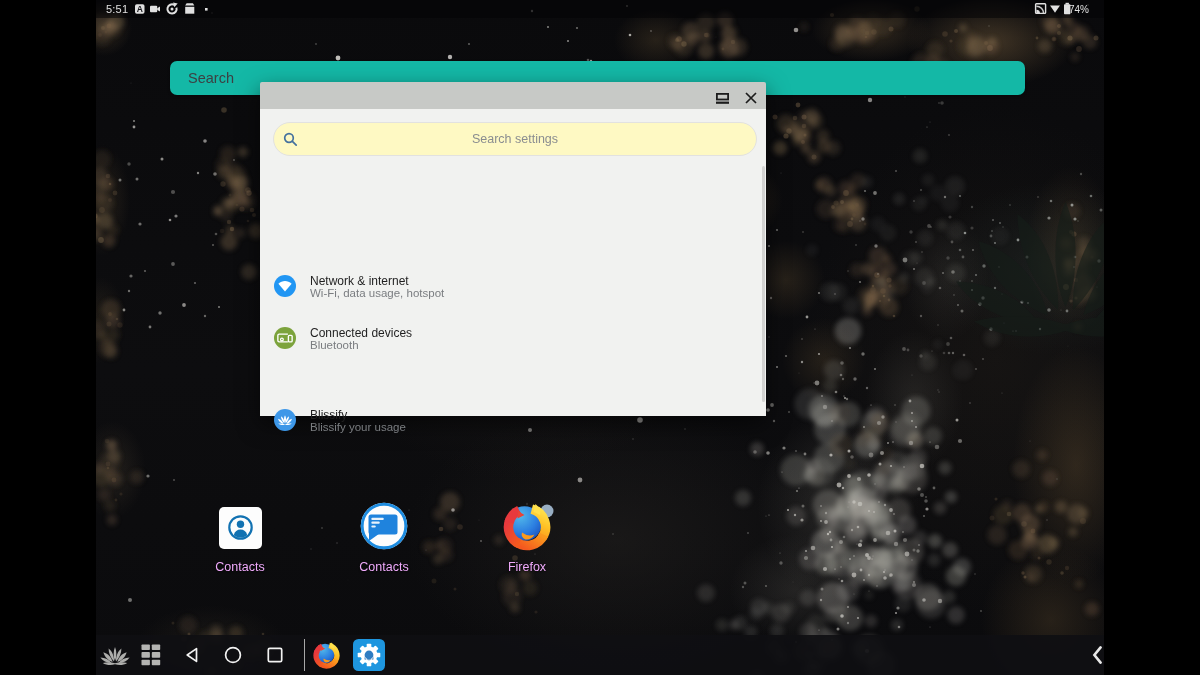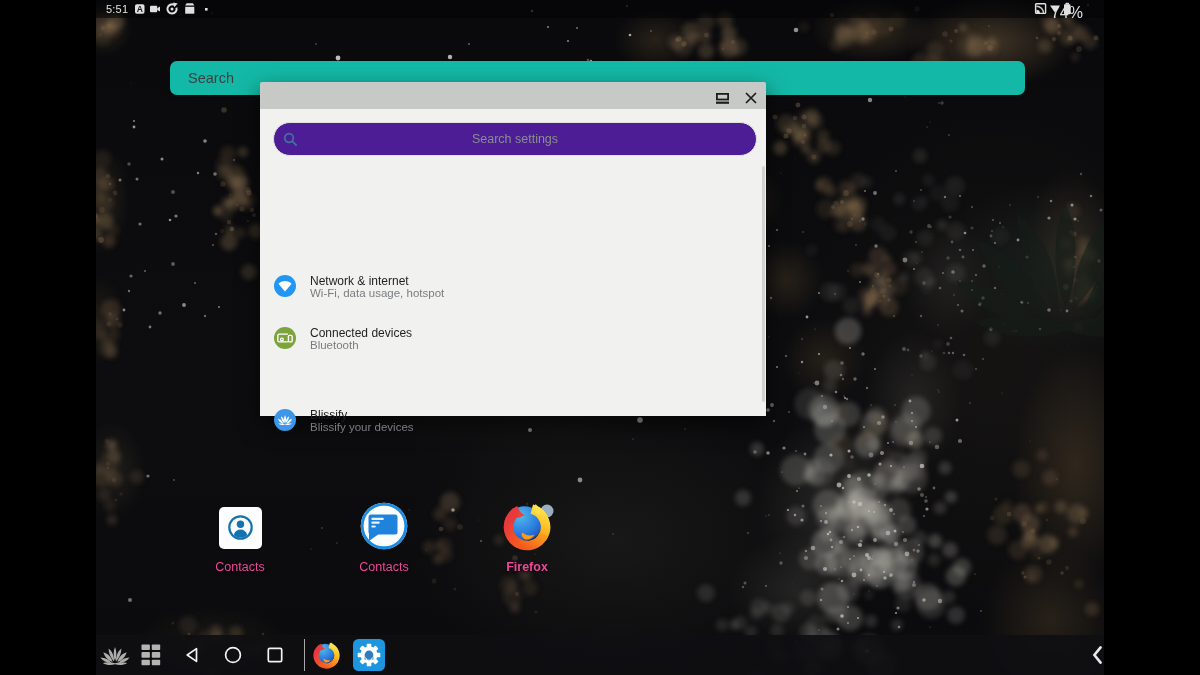--- a/index.html
+++ b/index.html
@@ -29,42 +29,42 @@
     radial-gradient(ellipse 240px 200px at 420px 330px, rgba(36,33,30,0.42), rgba(36,33,30,0) 75%),
     radial-gradient(ellipse 280px 185px at 520px 540px, rgba(46,43,40,0.38), rgba(46,43,40,0) 75%),
     radial-gradient(ellipse 250px 340px at 900px 360px, rgba(48,40,30,0.25), rgba(48,40,30,0) 75%),
     linear-gradient(180deg, #0a0a0c 0%, #0d0d0f 55%, #0b0b0d 100%);
 }
 .specks { position:absolute; left:0; top:0; }
 #statusbar { position:absolute; left:96px; top:0; width:1008px; height:18px; background:rgba(4,4,6,0.55); color:#e0e0e0; }
 #sb-time { position:absolute; left:10px; top:2.5px; font-size:11px; letter-spacing:0.2px; }
 #sb-left { position:absolute; left:39px; top:2px; }
 #sb-right { position:absolute; right:33px; top:2px; }
-#sb-batt { position:absolute; right:21px; top:3.5px; font-size:16px; }
+#sb-batt { position:absolute; right:15px; top:3.5px; font-size:10px; }
 #searchbar { position:absolute; left:170px; top:61px; width:855px; height:34px; background:#14b8a6; border-radius:7px; box-shadow:0 1px 3px rgba(0,0,0,0.35); }
 #searchbar span { position:absolute; left:18px; top:8.5px; font-size:14.5px; color:#3c4043; }
 #window { position:absolute; left:260px; top:82px; width:506px; height:334px; box-shadow:0 8px 22px rgba(0,0,0,0.55); border-radius:2px; }
 #titlebar { position:absolute; left:0; top:0; width:506px; height:27px; background:#c7c9c6; border-radius:2px 2px 0 0; }
 .tbtn { position:absolute; top:8px; }
 #wbody { position:absolute; left:0; top:27px; width:506px; height:307px; background:#f1f2f0; }
-#pill { position:absolute; left:13px; top:13px; width:484px; height:34px; background:#4c1d95; border:1px solid #e2e2e0; border-radius:17px; }
+#pill { position:absolute; left:13px; top:13px; width:484px; height:34px; background:#fef9c3; border:1px solid #e2e2e0; border-radius:17px; }
 #pill .mag { position:absolute; left:9px; top:9px; }
 #pill span.pt { display:block; text-align:center; margin-top:9px; font-size:12.5px; color:#8a8d90; }
 #card { position:absolute; left:11px; top:60px; width:484px; height:78px; background:#fff; border-radius:5px; border:1px solid #e8e8e6; box-shadow:0 1px 2px rgba(0,0,0,0.08); }
 #card .picon { position:absolute; left:50%; margin-left:-10px; top:10px; }
 #card .ctext { position:absolute; width:100%; text-align:center; top:43px; font-size:12px; color:#202124; }
 #card .cx { position:absolute; right:10px; top:8px; }
 .row { position:absolute; left:0; width:100%; height:40px; }
 .rowicon { position:absolute; left:13.5px; top:-1.5px; width:22px; height:22px; border-radius:50%; }
 .rowicon svg { position:absolute; left:50%; top:50%; transform:translate(-50%,-50%); }
 .rtitle { position:absolute; left:50px; top:-2.5px; font-size:12px; color:#1f1f1f; }
 .rsub { position:absolute; left:50px; top:10.5px; font-size:11.5px; color:#7a7d80; }
 #scrollbar { position:absolute; right:1px; top:57px; width:3px; height:236px; background:#d2d2d0; border-radius:2px; }
 .deskicon { position:absolute; }
-.desklabel { position:absolute; color:#ec4899; font-size:12.5px; text-align:center; text-shadow:0 1px 2px rgba(0,0,0,0.7); }
+.desklabel { position:absolute; color:#f0abfc; font-size:12.5px; text-align:center; text-shadow:0 1px 2px rgba(0,0,0,0.7); }
 #taskbar { position:absolute; left:96px; top:635px; width:1008px; height:40px; background:rgba(15,15,18,0.93); }
 .titem { position:absolute; top:0; height:40px; display:flex; align-items:center; justify-content:center; }
 </style></head>
 <body>
 <div id="stage">
   <div id="screen">
       <svg class="specks" width="1008" height="675" viewBox="0 0 1008 675">
         <defs>
           <filter id="wblur" x="-30%" y="-30%" width="160%" height="160%">
             <feGaussianBlur stdDeviation="2.6"></feGaussianBlur>
@@ -1183,21 +1183,21 @@
 <path d="M15 3 C12.6 7 12.6 13 15 17 C17.4 13 17.4 7 15 3 Z"></path>
 <path d="M7.8 5 C8 9.6 10.2 14.4 14 17.5 C14.2 12.6 12 7.6 7.8 5 Z"></path>
 <path d="M22.2 5 C22 9.6 19.8 14.4 16 17.5 C15.8 12.6 18 7.6 22.2 5 Z"></path>
 <path d="M2.6 9.2 C3.8 13.6 7.2 17.2 12.4 18.6 C11.2 14 7.6 10.4 2.6 9.2 Z"></path>
 <path d="M27.4 9.2 C26.2 13.6 22.8 17.2 17.6 18.6 C18.8 14 22.4 10.4 27.4 9.2 Z"></path>
 <path d="M3 17.8 C7 20.6 12 21.1 15 19.7 C18 21.1 23 20.6 27 17.8 C22.5 17.3 18.5 17.9 15 19.3 C11.5 17.9 7.5 17.3 3 17.8 Z"></path>
 </g>
             </svg>
           </span>
         <span class="rtitle">Blissify</span>
-        <span class="rsub">Blissify your devices</span>
+        <span class="rsub">Blissify your usage</span>
       </div>
       <div id="scrollbar"></div>
     </div>
   </div>
 
   <div class="deskicon" style="left:219px; top:507px;"><svg width="43" height="42" viewBox="0 0 43 42">
 <rect width="43" height="42" rx="5" fill="#fdfdfd"></rect>
 <circle cx="21.5" cy="20.5" r="11.2" fill="none" stroke="#1272b2" stroke-width="2.2"></circle>
 <circle cx="21.5" cy="17.2" r="3.7" fill="#1272b2"></circle>
 <path d="M14.8 27.9 C15.6 24.5 18.3 22.6 21.5 22.6 C24.7 22.6 27.4 24.5 28.2 27.9 C26.4 29.6 24.1 30.6 21.5 30.6 C18.9 30.6 16.6 29.6 14.8 27.9 Z" fill="#1272b2"></path>
@@ -1237,21 +1237,21 @@
 <circle cx="21.5" cy="20.5" r="17.3" fill="url(#gbd)"></circle>
 <path d="M28.8 6.1 A 18.5 18.5 0 0 1 39.2 34.6" fill="none" stroke="url(#g1d)" stroke-width="9.5"></path>
 <path d="M40.8 31.8 A 18.5 18.5 0 0 1 13.4 39.2" fill="none" stroke="url(#g2d)" stroke-width="9.5"></path>
 <path d="M16.2 40.8 A 18.5 18.5 0 0 1 7.2 16.2" fill="none" stroke="url(#g3d)" stroke-width="9.5"></path>
 <path d="M6.1 19.2 A 18.5 18.5 0 0 1 16.2 7.2" fill="none" stroke="#e8393d" stroke-width="9.5"></path>
 <path d="M32.5 1 Q 38 5.5 37.2 12 L 30.5 8.8 Z" fill="#ffe14d"></path>
 <path d="M9.5 5.5 Q 15 6 18 10 L 10 15 Q 8 9.5 9.5 5.5 Z" fill="#e8393d"></path>
 <path d="M15 8 L 21.5 12 L 14.5 15.5 Z" fill="#ea4335"></path>
 <path d="M19 29.5 Q 25 34 31.5 31.5 Q 28.5 37 22.5 36.5 Q 17.5 34 19 29.5 Z" fill="#fb9a1d"></path>
 </svg></div>
-  <div class="desklabel" style="left:477px; top:560px; width:100px;font-weight:bold;">Firefox</div>
+  <div class="desklabel" style="left:477px; top:560px; width:100px;">Firefox</div>
 
   <div id="taskbar">
     <span class="titem" style="left:4px; width:30px;">
         <svg width="30" height="22" viewBox="0 0 30 22">
           <g fill="#adadab">
             <path d="M15 3 C13.2 7 13.2 13 15 17 C16.8 13 16.8 7 15 3 Z"></path>
 <path d="M8.6 4.6 C8.6 9 10.5 14 14 17.4 C14.2 12.6 12.4 7.4 8.6 4.6 Z"></path>
 <path d="M21.4 4.6 C21.4 9 19.5 14 16 17.4 C15.8 12.6 17.6 7.4 21.4 4.6 Z"></path>
 <path d="M3.4 8.2 C4.4 12.4 7.6 16.2 12.6 18.1 C11.7 13.7 8.2 9.6 3.4 8.2 Z"></path>
 <path d="M26.6 8.2 C25.6 12.4 22.4 16.2 17.4 18.1 C18.3 13.7 21.8 9.6 26.6 8.2 Z"></path>

